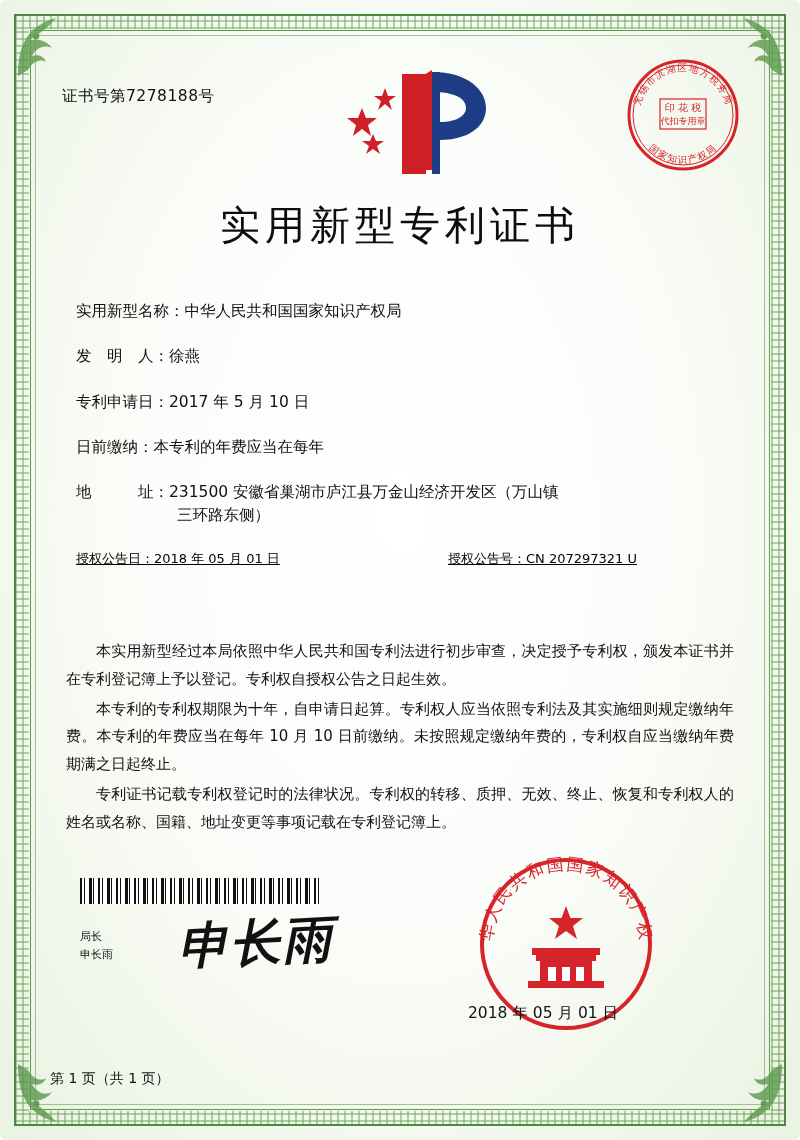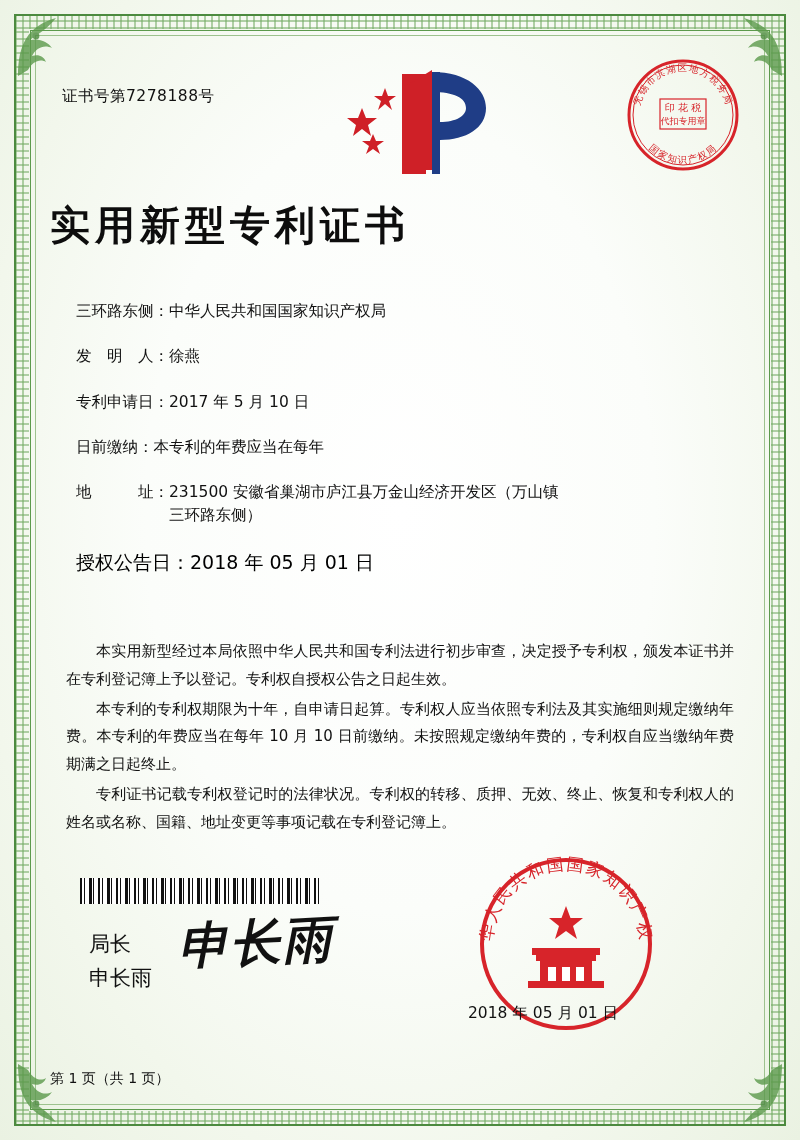--- a/index.html
+++ b/index.html
@@ -14,20 +14,21 @@
     overflow: hidden;
   }
 
   .page {
     position: relative;
     width: 800px;
     height: 1140px;
     background:
       radial-gradient(ellipse at 50% 45%, #ffffff 0%, #fbfdfa 45%, #f2f7ec 75%, #eaf2e2 100%);
     box-sizing: border-box;
+    border-radius: 6px;
   }
 
   
   .border-outer {
     position: absolute;
     left: 14px; top: 14px; right: 14px; bottom: 14px;
     border: 2px solid #4c8a3f;
     box-sizing: border-box;
   }
   .border-inner {
@@ -99,24 +100,24 @@
   
   .seal-top {
     position: absolute;
     right: 6px; top: 6px;
     width: 122px; height: 122px;
   }
 
   .title {
     position: absolute;
     left: 0; right: 0; top: 150px;
-    text-align: left;
+    text-align: center;
     font-family: "DejaVu Sans", "Liberation Sans", sans-serif;
     font-size: 40px;
-    font-weight: bold;
+    font-weight: normal;
     letter-spacing: 5px;
     color: #0d0d0d;
   }
 
   .fields {
     position: absolute;
     left: 26px; right: 10px; top: 252px;
   }
   .row {
     display: flex;
@@ -124,23 +125,23 @@
     margin-bottom: 22px;
     font-size: 15.5px;
     color: #111;
     line-height: 1.5;
   }
   .label {
     white-space: pre;
     flex: 0 0 auto;
   }
   .value { flex: 1 1 auto; }
-  .value .line2 { display: block; margin-left: 0; }
-
-  .row-split { display: flex; margin-bottom: 10px; font-size: 19px; }
+  .value .line2 { display: block; margin-left: 8px; }
+
+  .row-split { display: flex; margin-bottom: 10px; font-size: 13px; text-decoration: underline; }
   .row-split .left { width: 372px; }
   .row-split .right { flex: 1; }
 
   .paras {
     position: absolute;
     left: 16px; right: 16px; top: 590px;
     font-size: 15px;
     color: #111;
     line-height: 1.85;
     text-align: justify;
@@ -152,22 +153,22 @@
     position: absolute;
     left: 30px; top: 830px;
     width: 240px; height: 26px;
     background-image: repeating-linear-gradient(90deg,
       #111 0 2px, #fff 2px 4px, #111 4px 5px, #fff 5px 9px,
       #111 9px 12px, #fff 12px 13px, #111 13px 14px, #fff 14px 18px);
   }
 
   .signblock {
     position: absolute;
-    left: 39px; top: 880px;
-    font-size: 21px;
+    left: 30px; top: 880px;
+    font-size: 11px;
     color: #111;
     line-height: 1.6;
   }
 
   .signature {
     position: absolute;
     left: 128px; top: 862px;
     font-family: "DejaVu Serif", "Liberation Serif", serif;
     font-size: 50px;
     font-style: italic;
@@ -267,21 +268,21 @@
         <rect x="38" y="45" width="46" height="30" fill="none" stroke="#d7242a" stroke-width="1.2"></rect>
         <text x="61" y="57" font-size="10" fill="#d7242a" text-anchor="middle" font-family="DejaVu Sans, sans-serif">印 花 税</text>
         <text x="61" y="70" font-size="9" fill="#d7242a" text-anchor="middle" font-family="DejaVu Sans, sans-serif">代扣专用章</text>
       </svg>
     </div>
 
     <div class="title">实用新型专利证书</div>
 
     <div class="fields">
       <div class="row">
-        <span class="label">三环路东侧：</span>
+        <span class="label">实用新型名称：</span>
         <span class="value">中华人民共和国国家知识产权局</span>
       </div>
       <div class="row">
         <span class="label">发　明　人：</span>
         <span class="value">徐燕</span>
       </div>
       <div class="row">
         <span class="label">专利申请日：</span>
         <span class="value">2017 年 5 月 10 日</span>
       </div>
@@ -293,20 +294,23 @@
         <span class="label">地　　　址：</span>
         <span class="value">
           <span>231500 安徽省巢湖市庐江县万金山经济开发区（万山镇</span>
           <span class="line2">三环路东侧）</span>
         </span>
       </div>
 
       <div class="row-split">
         <div class="left">
           <span>授权公告日：</span><span>2018 年 05 月 01 日</span>
+        </div>
+        <div class="right">
+          <span>授权公告号：</span><span>CN 207297321 U</span>
         </div>
       </div>
     </div>
 
     <div class="paras">
       <p>本实用新型经过本局依照中华人民共和国专利法进行初步审查，决定授予专利权，颁发本证书并在专利登记簿上予以登记。专利权自授权公告之日起生效。</p>
       <p>本专利的专利权期限为十年，自申请日起算。专利权人应当依照专利法及其实施细则规定缴纳年费。本专利的年费应当在每年 10 月 10 日前缴纳。未按照规定缴纳年费的，专利权自应当缴纳年费期满之日起终止。</p>
       <p>专利证书记载专利权登记时的法律状况。专利权的转移、质押、无效、终止、恢复和专利权人的姓名或名称、国籍、地址变更等事项记载在专利登记簿上。</p>
     </div>
 

